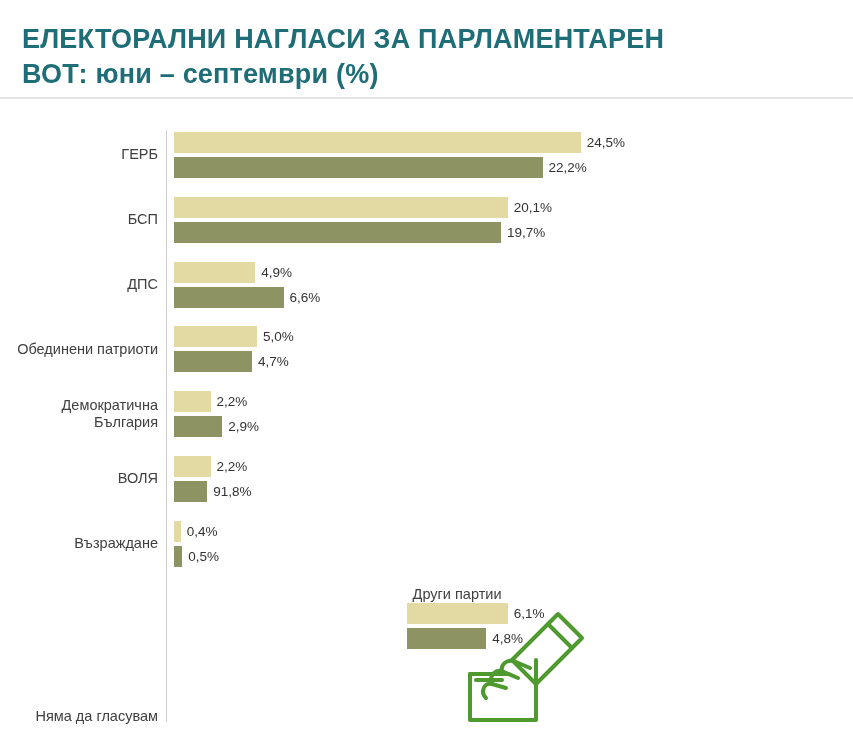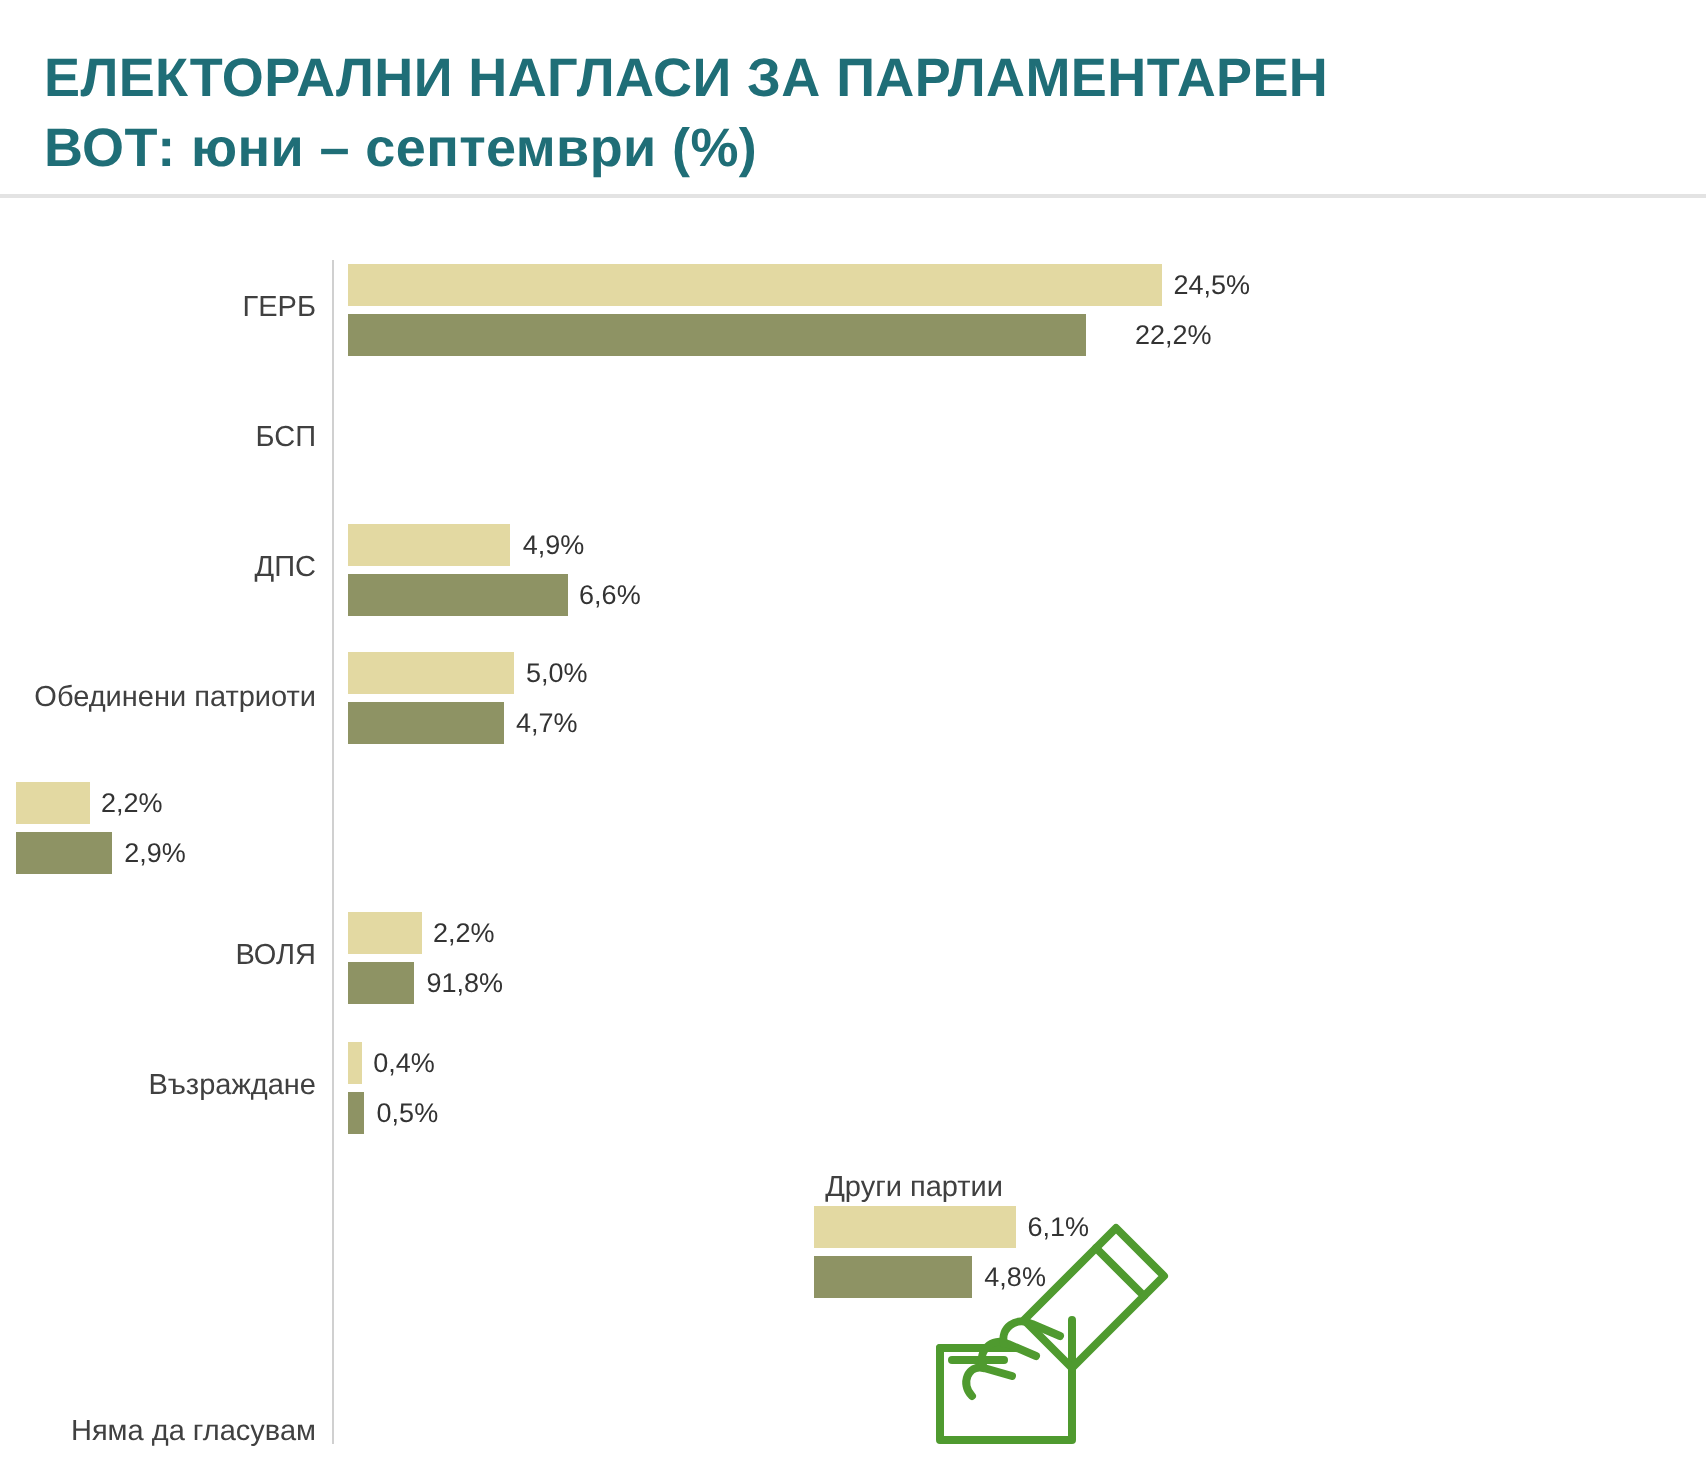--- a/index.html
+++ b/index.html
@@ -145,28 +145,38 @@
 <div id="plot">
   <div id="axis-line"></div>
   <div id="bars-container">
       <div class="cat-group" style="top: 2px; height: 46px;">
         <div class="cat-label">ГЕРБ</div>
         <div class="bars">
           <div class="bar-row" style="top: 0px;">
             <div class="bar june" style="width: 406.7px; background: rgb(227, 217, 162);"></div>
             <span class="bar-value">24,5%</span>
           </div>
-          <div class="bar-row" style="top: 25px; gap: 19px;">
+          <div class="bar-row" style="top: 25px;">
             <div class="bar sept" style="width: 368.52px; background: rgb(142, 147, 100);"></div>
             <span class="bar-value">22,2%</span>
           </div>
         </div>
       </div>
       <div class="cat-group" style="top: 66.8px; height: 46px;">
         <div class="cat-label">БСП</div>
+        <div class="bars">
+          <div class="bar-row" style="top: 0px;">
+            <div class="bar june" style="width: 333.66px; background: rgb(227, 217, 162);"></div>
+            <span class="bar-value">20,1%</span>
+          </div>
+          <div class="bar-row" style="top: 25px;">
+            <div class="bar sept" style="width: 327.02px; background: rgb(142, 147, 100);"></div>
+            <span class="bar-value">19,7%</span>
+          </div>
+        </div>
       </div>
       <div class="cat-group" style="top: 131.6px; height: 46px;">
         <div class="cat-label">ДПС</div>
         <div class="bars">
           <div class="bar-row" style="top: 0px;">
             <div class="bar june" style="width: 81.34px; background: rgb(227, 217, 162);"></div>
             <span class="bar-value">4,9%</span>
           </div>
           <div class="bar-row" style="top: 25px;">
             <div class="bar sept" style="width: 109.56px; background: rgb(142, 147, 100);"></div>
@@ -181,20 +191,22 @@
             <div class="bar june" style="width: 83px; background: rgb(227, 217, 162);"></div>
             <span class="bar-value">5,0%</span>
           </div>
           <div class="bar-row" style="top: 25px;">
             <div class="bar sept" style="width: 78.02px; background: rgb(142, 147, 100);"></div>
             <span class="bar-value">4,7%</span>
           </div>
         </div>
       </div>
       <div class="cat-group" style="top: 261.2px; height: 46px;">
+        <div class="cat-label">Демократична
+България</div>
         <div class="bars">
           <div class="bar-row" style="top: 0px;">
             <div class="bar june" style="width: 36.52px; background: rgb(227, 217, 162);"></div>
             <span class="bar-value">2,2%</span>
           </div>
           <div class="bar-row" style="top: 25px;">
             <div class="bar sept" style="width: 48.14px; background: rgb(142, 147, 100);"></div>
             <span class="bar-value">2,9%</span>
           </div>
         </div>

